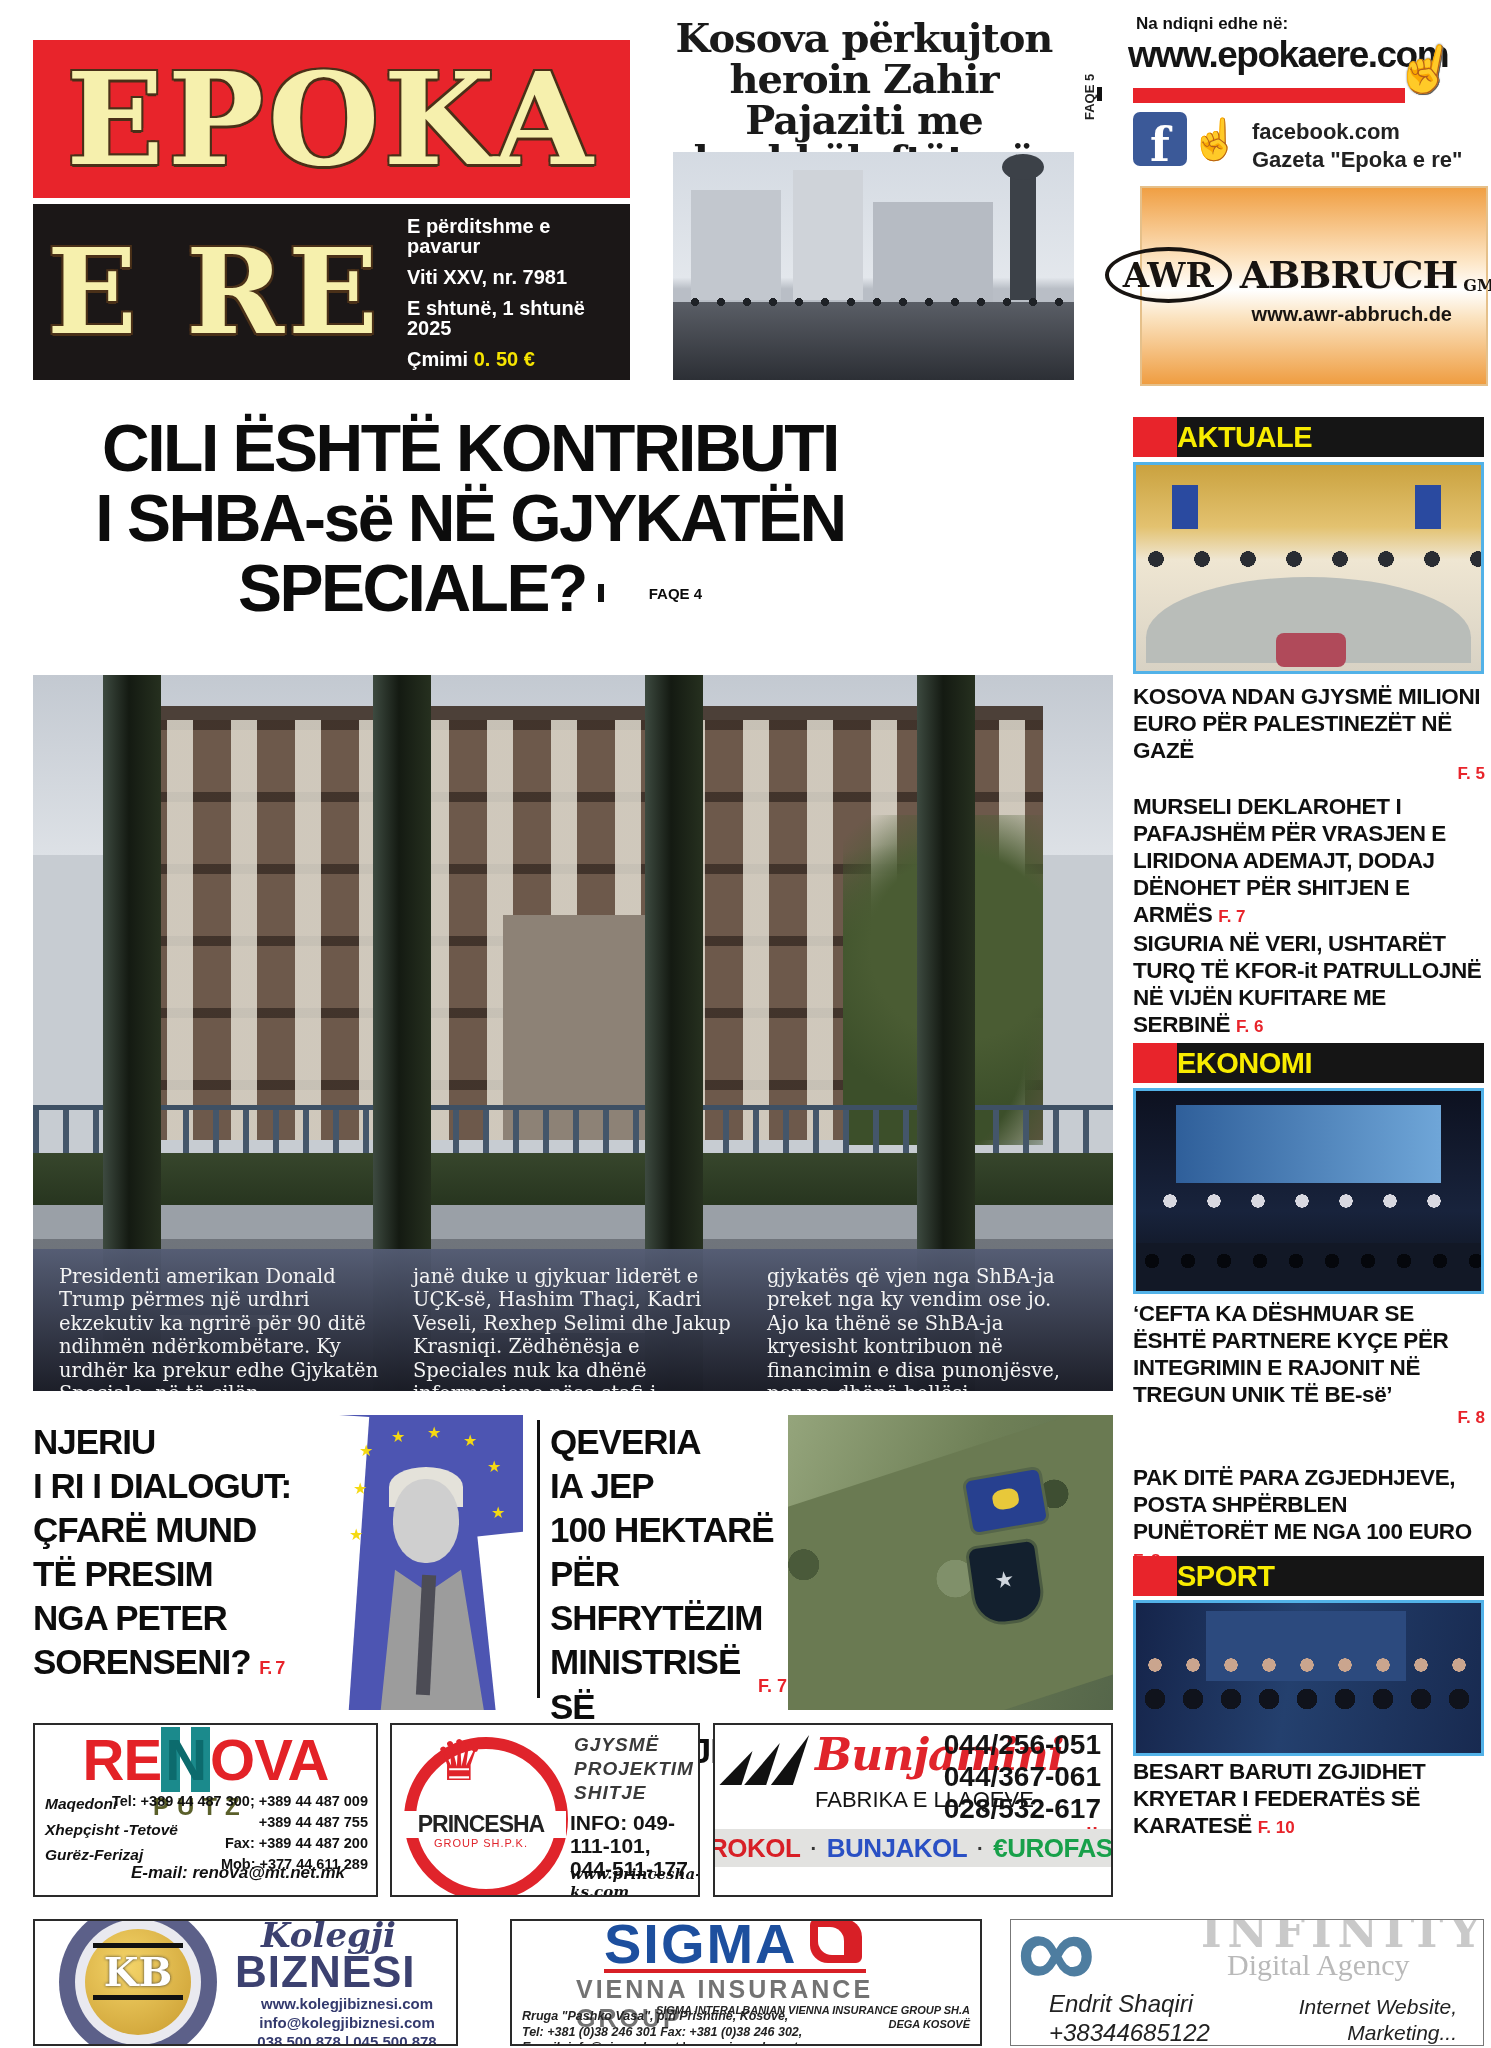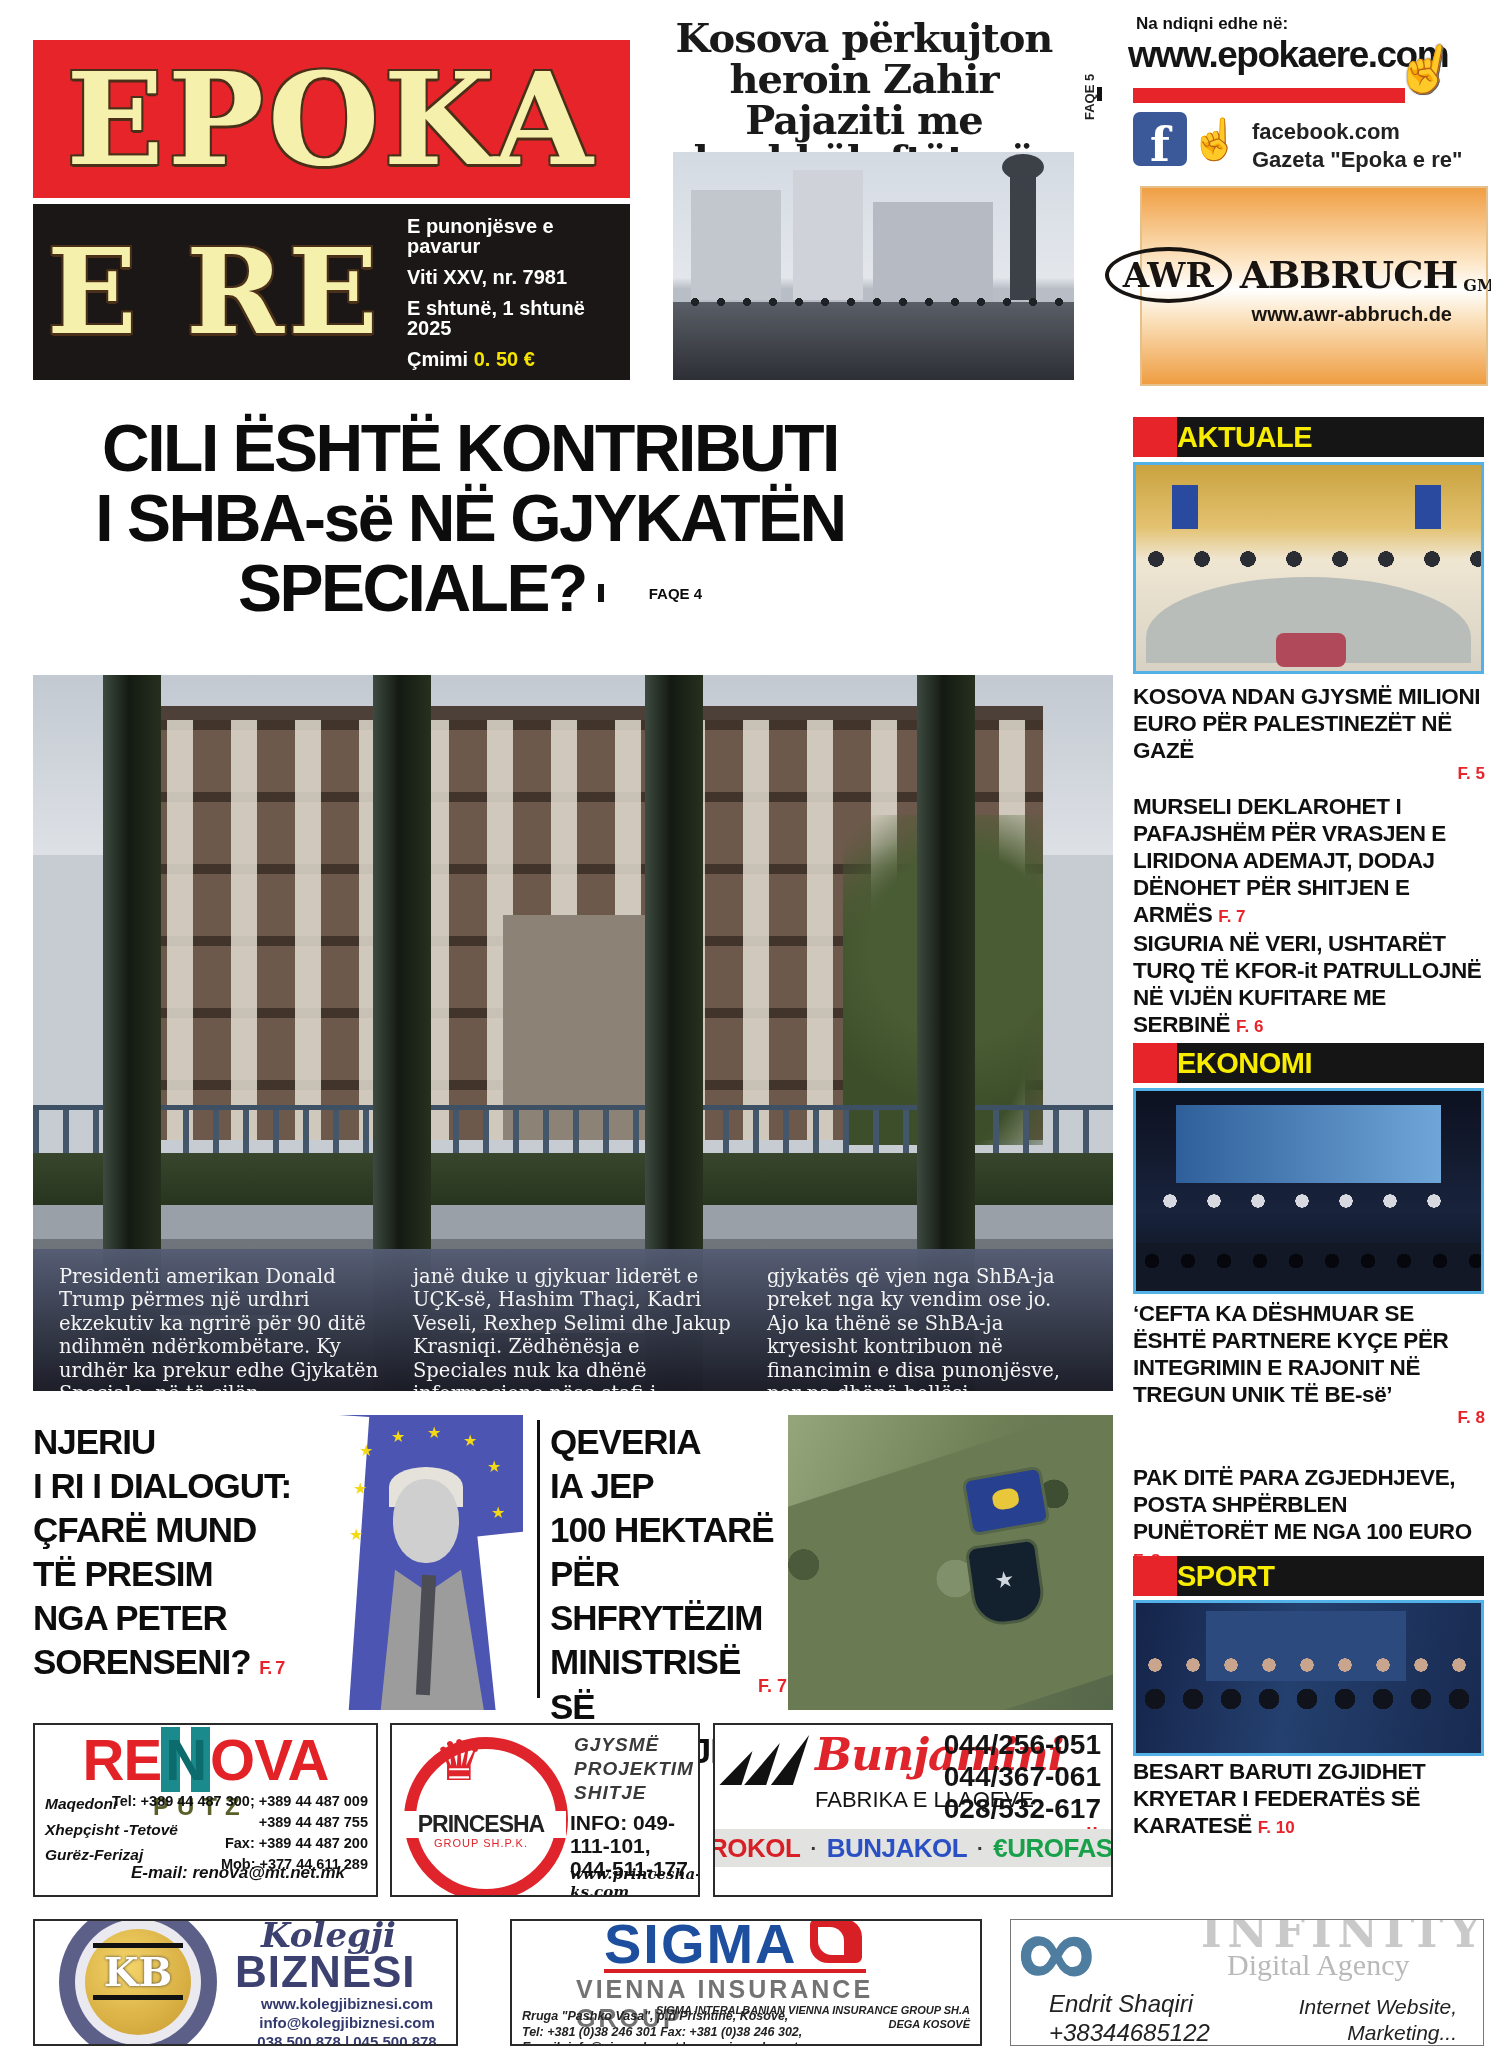--- a/index.html
+++ b/index.html
@@ -238,21 +238,21 @@
 <body>
 
 <div id="page">
 
   <div class="abs logo-red">
     <span class="logo-word top">EPOKA</span>
   </div>
   <div class="abs logo-black">
     <span class="logo-word bottom">E RE</span>
     <div class="mast-info">
-      <div>E punonjësve e pavarur</div>
+      <div>E përditshme e pavarur</div>
       <div>Viti XXV, nr. 7981</div>
       <div>E shtunë, 1 shtunë 2025</div>
       <div>
         <span>Çmimi</span>
         <span class="price-val">0. 50 €</span>
       </div>
     </div>
   </div>
 
   <div class="abs topstory">Kosova përkujton heroin Zahir Pajaziti me bashkëluftëtarë</div>

